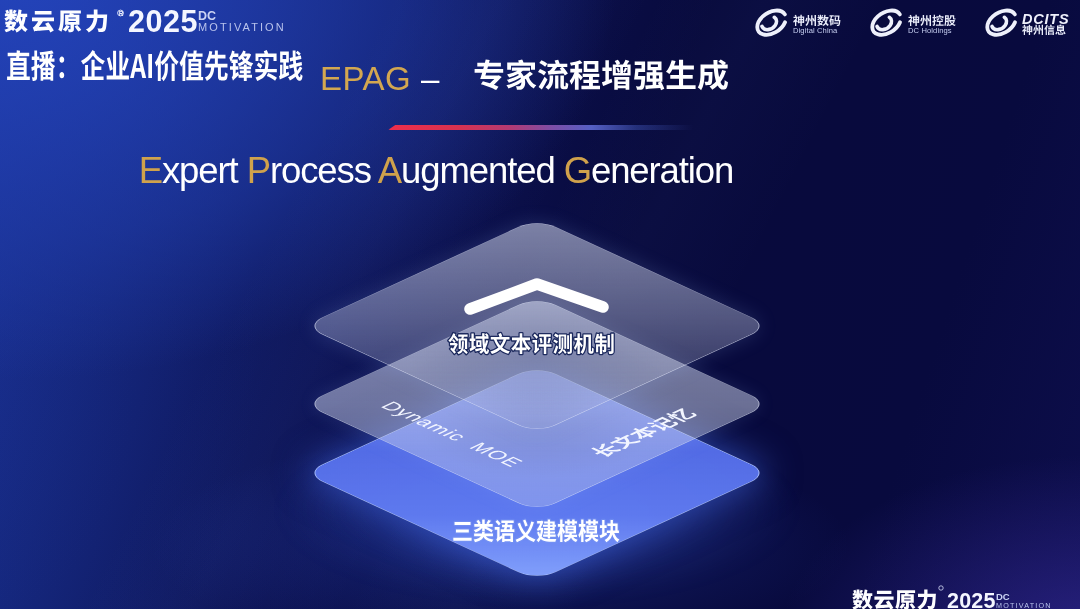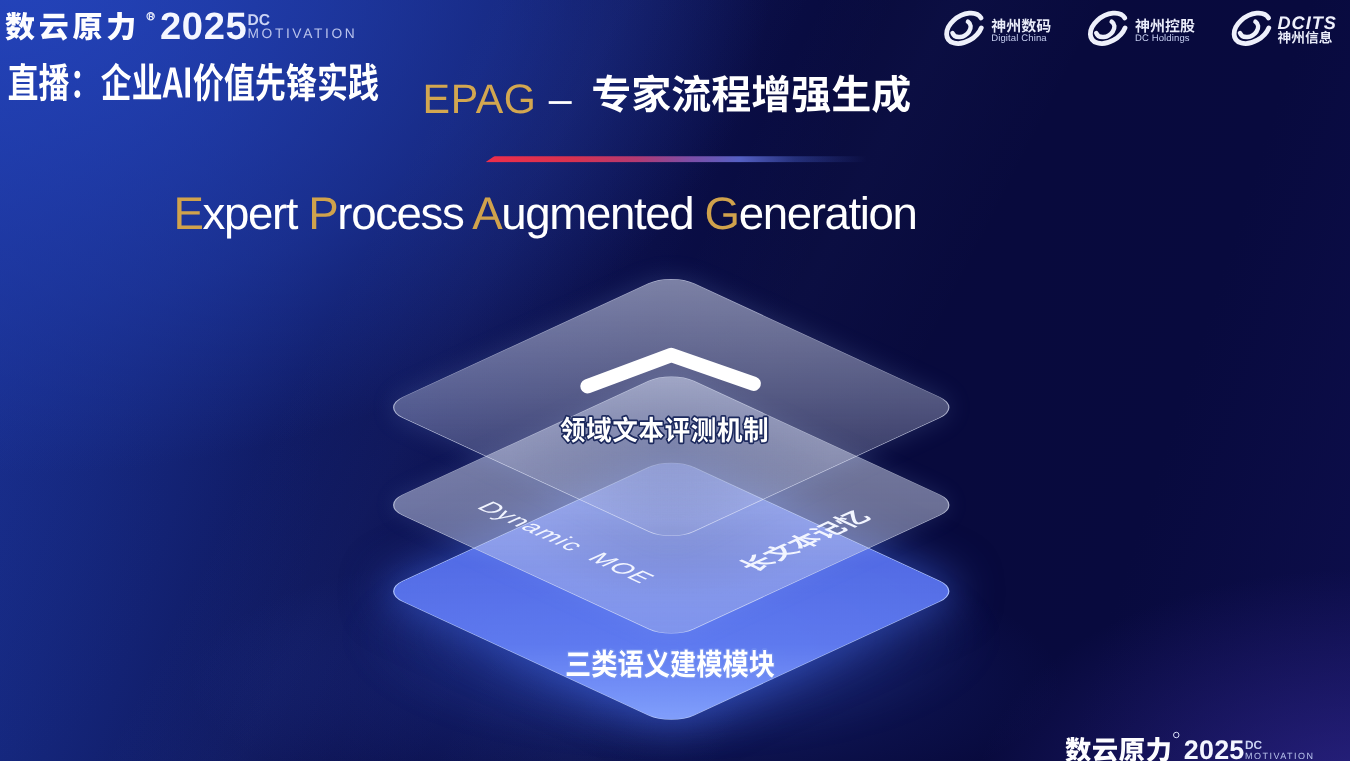--- a/index.html
+++ b/index.html
@@ -16,21 +16,21 @@
 .abs{position:absolute}
 .plate{position:absolute;width:330px;height:330px;left:372px;border-radius:26px;transform:scaleY(.462) rotate(45deg)}
 #plate-top{top:161px;z-index:13;background:linear-gradient(135deg, rgba(222,228,248,.55) 0%, rgba(208,215,240,.38) 45%, rgba(198,206,234,.12) 95%);border:1.5px solid rgba(228,234,252,.6);box-shadow:0 0 26px rgba(150,185,255,.18)}
 #plate-mid{top:239px;z-index:11;background:radial-gradient(55% 55% at 28% 28%, rgba(30,40,95,.32), rgba(30,40,95,0) 72%),linear-gradient(135deg, rgba(215,221,244,.58) 0%, rgba(206,213,238,.5) 50%, rgba(200,208,234,.32) 100%);border:1.5px solid rgba(240,246,255,.5);box-shadow:0 0 22px rgba(140,175,255,.15)}
 #plate-bot{top:308px;z-index:9;background:radial-gradient(52% 52% at 27% 27%, rgba(28,38,110,.30), rgba(28,38,110,0) 70%),linear-gradient(135deg, rgba(108,132,244,.96) 0%, rgba(88,114,239,.94) 40%, rgba(98,126,245,.95) 70%, rgba(134,164,255,.98) 100%);border:1.5px solid rgba(178,200,255,.9);box-shadow:0 0 44px 8px rgba(72,112,242,.5)}
 .glow{position:absolute;left:277px;top:420px;width:520px;height:180px;border-radius:50%;background:radial-gradient(closest-side, rgba(70,110,240,.33), rgba(70,110,240,0));z-index:8;filter:blur(8px)}
 .streak{position:absolute;left:0;top:0;width:1080px;height:609px;z-index:1;background:linear-gradient(117deg, transparent 28%, rgba(110,145,255,.04) 36%, transparent 47%, rgba(110,145,255,.03) 55%, transparent 64%)}
 .gline{position:absolute;left:388px;top:124.5px;width:318px;height:5.5px;z-index:5;border-radius:3px;background:linear-gradient(90deg,#ee2e4b 0%,#d83250 22%,#b43a72 38%,#7c4fa8 52%,#5560c4 64%,rgba(80,105,215,.38) 78%,rgba(80,105,215,0) 96%);clip-path:polygon(8px 0,100% 0,100% 100%,0 100%)}
 .etitle{position:absolute;left:0;top:149.5px;width:872px;text-align:center;z-index:5;font-size:36.5px;letter-spacing:-1.1px;color:#fff;white-space:pre}
 .etitle b{font-weight:normal;color:#d0a24c}
-.epag{position:absolute;left:338px;top:60px;z-index:5;font-size:33px;color:#d3a750;letter-spacing:.5px;white-space:pre}
+.epag{position:absolute;left:320px;top:60px;z-index:5;font-size:33px;color:#d3a750;letter-spacing:.5px;white-space:pre}
 .epag span{color:#fff}
 .dyn{position:absolute;left:396px;top:399px;z-index:12;color:#f2f5ff;font-size:20px;letter-spacing:1px;transform-origin:0 0;transform:matrix(.905,.418,-.905,.418,0,0);white-space:pre}
 </style></head>
 <body>
 <div class="streak"></div>
 <div class="glow"></div>
 <div class="plate" id="plate-bot"></div>
 <div class="plate" id="plate-mid"></div>
 <div class="plate" id="plate-top"></div>
 

